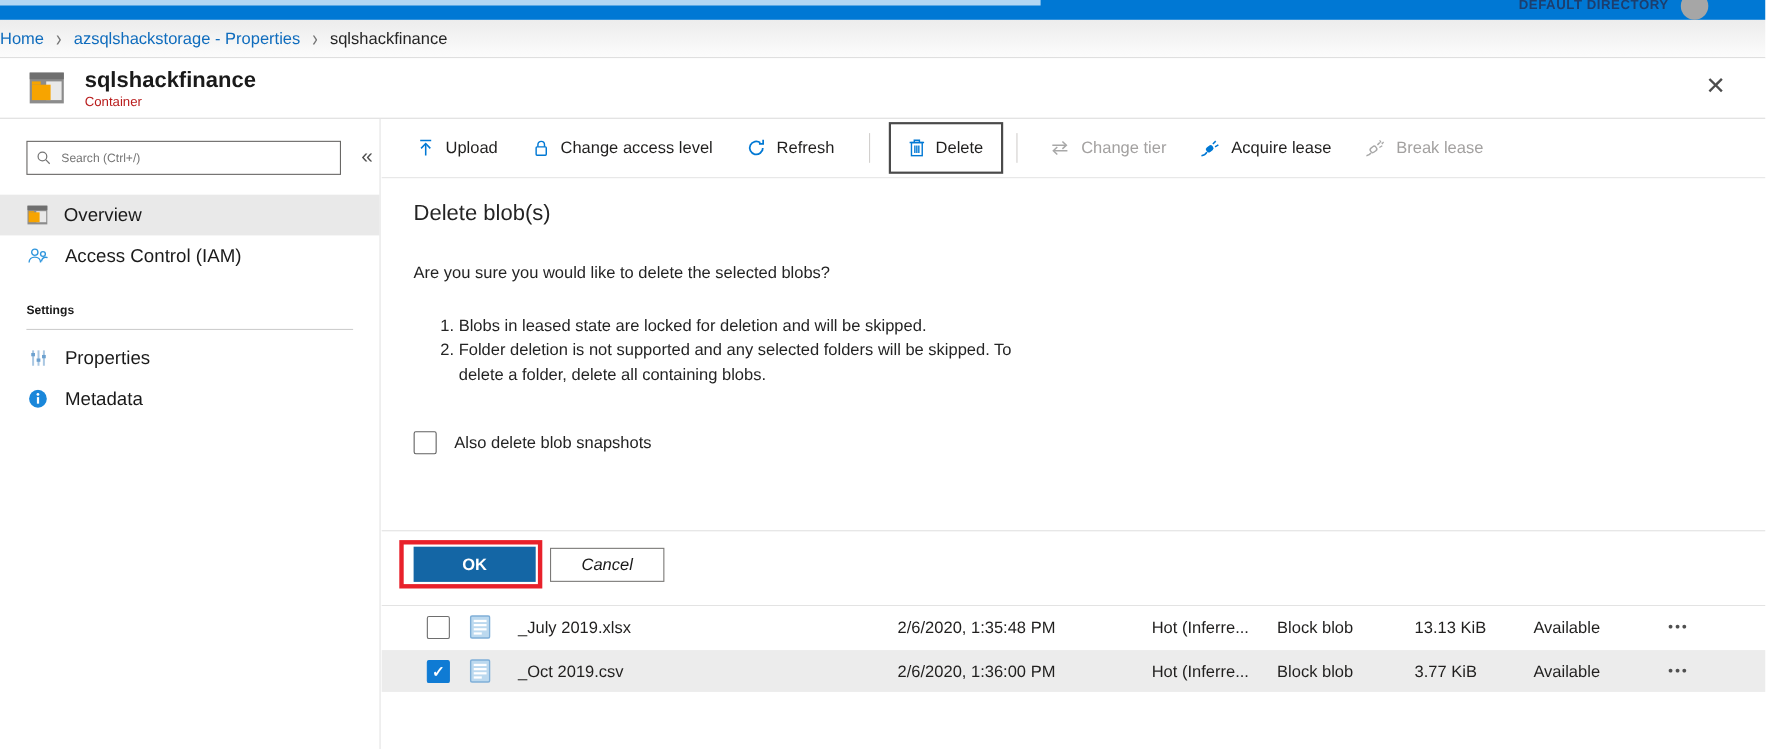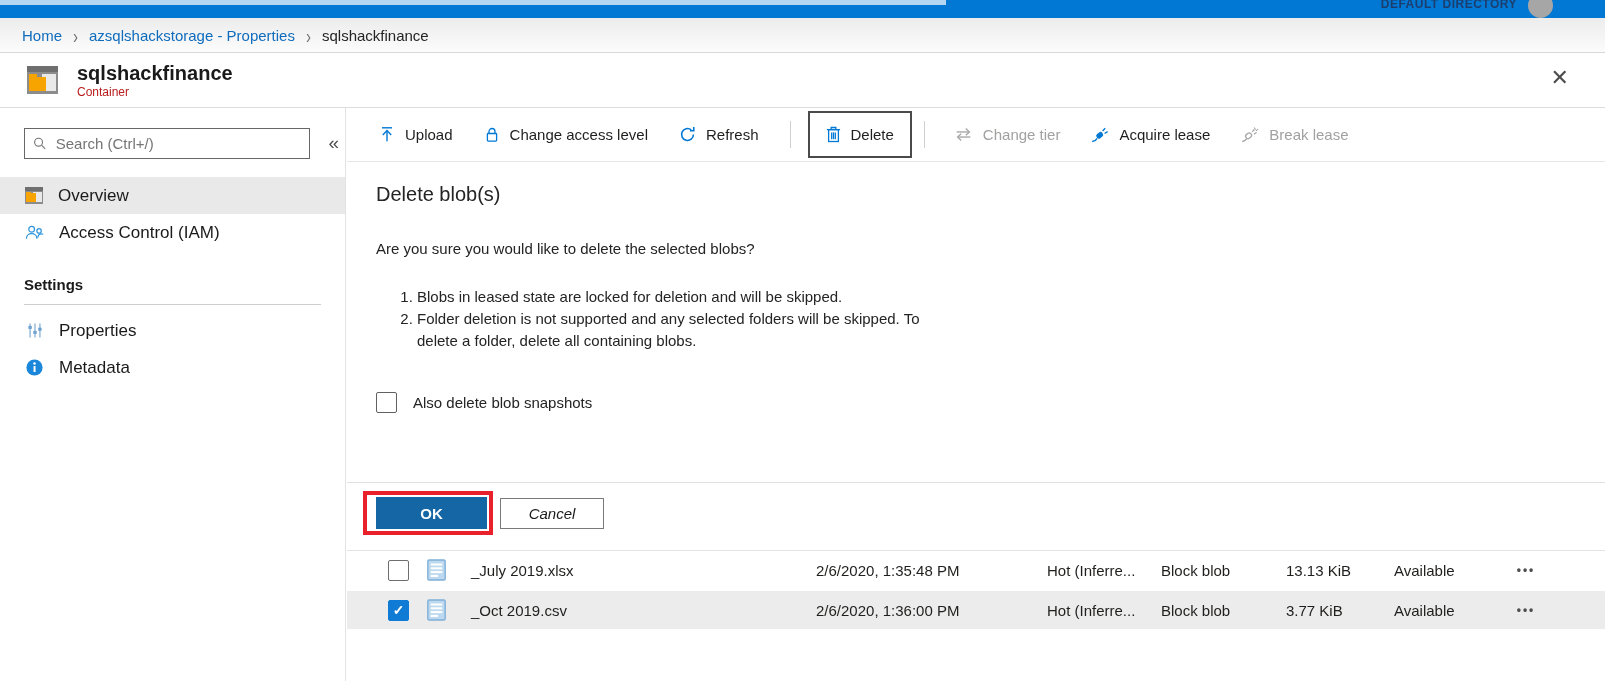--- a/index.html
+++ b/index.html
@@ -10,21 +10,21 @@
   }
   
   .topbar { position:absolute; top:0; left:0; width:1605px; height:18px; background:#0078d4; z-index:5;}
   .top-progress { position:absolute; top:0; left:0; width:946px; height:5px; background:#b3d7f3;}
   .dir-label { position:absolute; top:-3px; right:88px; font-size:12px; font-weight:bold;
                color:#1c3e6e; letter-spacing:.5px; white-space:nowrap;}
   .avatar { position:absolute; top:-7px; right:52px; width:25px; height:25px; border-radius:50%; background:#a6a6a6;}
   
   .breadcrumb { position:absolute; top:18px; left:0; width:1605px; height:35px;
     background:linear-gradient(#ececec,#fcfcfc); border-bottom:1px solid #d8d8d8;
-    display:flex; align-items:center; padding-left:22px; gap:11px; font-size:15px; z-index:4;}
+    display:flex; align-items:center; gap:11px; font-size:15px; z-index:4;}
   .crumb-link { color:#0f6cbd; cursor:pointer; }
   .crumb-current { color:#242424; }
   .crumb-sep { color:#757575; font-size:15px; transform:scaleY(1.4); }
   
   .page-header { position:absolute; top:53px; left:0; width:1605px; height:55px; background:#fff;
     border-bottom:1px solid #dcdcdc; display:flex; align-items:center; padding-left:27px; z-index:4;}
   .header-icon { width:31px; height:28px; position:relative; flex:0 0 auto; }
   .title-block { margin-left:19px; }
   .page-title { font-size:20px; font-weight:bold; color:#1a1a1a; line-height:22px;}
   .page-subtitle { font-size:12px; color:#b91c1c; margin-top:1px;}
@@ -33,30 +33,30 @@
   .cicon { position:relative; width:100%; height:100%; background:#8c8c8c; }
   .cicon .bar { position:absolute; top:0; left:0; right:0; height:22%; background:#6f6f6f;}
   .cicon .sheet { position:absolute; top:30%; right:8%; width:45%; height:58%; background:#e9e9e9;}
   .cicon .folder { position:absolute; bottom:10%; left:8%; width:52%; height:52%; background:#f7a400;}
   .cicon .folder:before { content:""; position:absolute; top:-16%; left:0; width:45%; height:16%; background:#f7a400;}
   
   .sidebar { position:absolute; top:108px; left:0; width:346px; bottom:0; background:#fff;
     border-right:1px solid #e3e3e3; z-index:3;}
   .searchbox { position:absolute; top:20px; left:24px; width:286px; height:31px;
     border:1px solid #696765; background:#fff; display:flex; align-items:center; padding:0 8px; gap:9px;}
-  .searchbox input { border:none; outline:none; width:100%; font-size:15px; color:#000000;
+  .searchbox input { border:none; outline:none; width:100%; font-size:11px; color:#000000;
     font-family:"Liberation Sans", sans-serif;}
   .searchbox input::placeholder { color:#757575; opacity:1;}
   .collapse-btn { position:absolute; top:24px; right:6px; font-size:19px; color:#4f4f4f; cursor:pointer;}
   .side-menu { position:absolute; top:69px; left:0; right:0; }
   .side-item { height:37px; display:flex; align-items:center; padding-left:25px; gap:15px;
     font-size:17px; color:#1a1a1a; cursor:pointer; }
   .side-item.selected { background:#e9e9e9; }
   .side-item .sicon { width:19px; height:18px; flex:0 0 auto; display:flex; align-items:center; justify-content:center;}
-  .side-section-title { margin:25px 0 0 24px; font-size:15px; font-weight:bold; color:#1a1a1a;}
+  .side-section-title { margin:25px 0 0 24px; font-size:11px; font-weight:bold; color:#1a1a1a;}
   .side-divider { height:1px; background:#cecece; margin:11px 24px 7px 24px;}
   
   .content { position:absolute; top:108px; left:347px; right:0; bottom:0; background:#fff;}
   
   .toolbar { height:54px; border-bottom:1px solid #e6e6e6; display:flex; align-items:center; padding-left:32px;}
   .tb-item { display:flex; align-items:center; gap:10px; font-size:15px; color:#201f1e;
     margin-right:31px; white-space:nowrap; cursor:pointer;}
   .tb-item.disabled { color:#a3a1a0; cursor:default;}
   .tb-sep { width:1px; height:27px; background:#d2d0ce; margin-right:29px;}
   .tb-boxed { border:2px solid #4a4a4a; height:47px; display:flex; align-items:center;

